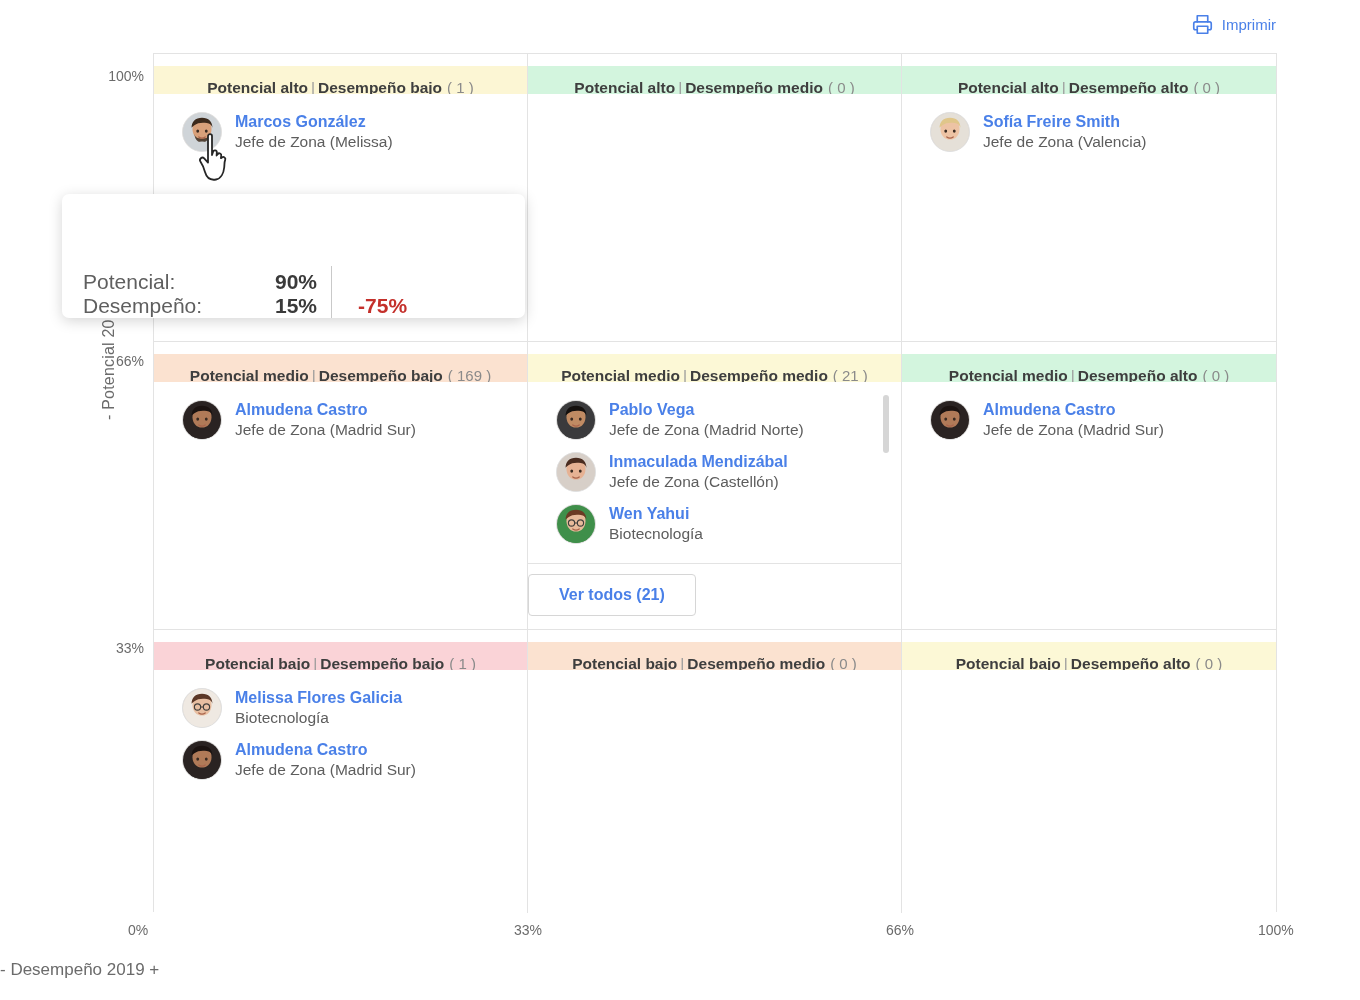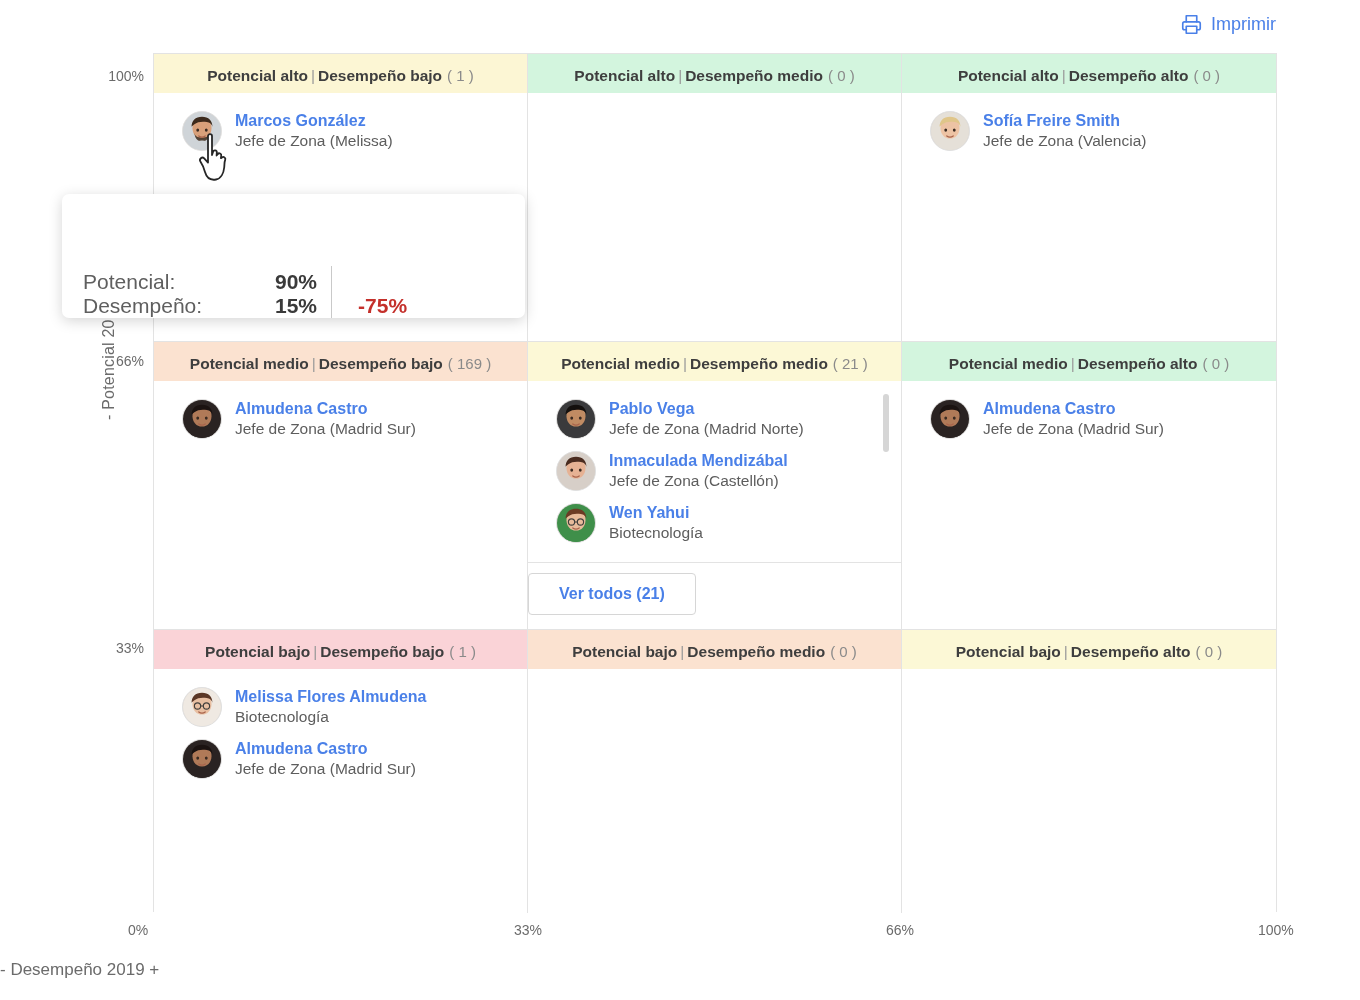--- a/index.html
+++ b/index.html
@@ -9,21 +9,21 @@
     background: #ffffff;
     font-family: "Liberation Sans", sans-serif;
     overflow: hidden;
   }
   #root { position: relative; width: 1360px; height: 1000px; }
 
   
   .print-link {
     position: absolute; top: 14px; right: 84px;
     display: flex; align-items: center; gap: 9px;
-    color: #4a80e8; font-size: 18px; cursor: pointer;
+    color: #4a80e8; font-size: 15px; cursor: pointer;
     user-select: none;
   }
   .print-link .printer-ico { display: block; width: 21px; height: 21px; }
 
   
   .y-axis-label {
     position: absolute;
     left: 100px; top: 400px;
     width: 220px;
     transform: rotate(-90deg);
@@ -61,26 +61,27 @@
     position: relative;
     border-right: 1px solid #e3e3e3;
     border-bottom: 1px solid #e3e3e3;
     overflow: hidden;
     background: #fff;
   }
   .cell.c3 { border-right: none; }
   .cell.r3 { border-bottom: none; }
 
   .cell-head {
-    height: 39px; line-height: 44px;
+    height: 28px; line-height: 44px;
     text-align: center;
     font-size: 15.5px;
     color: #3e3e3e;
     white-space: nowrap;
     overflow: hidden;
+    margin-top: 12px;
   }
   .cell-head b { font-weight: bold; }
   .cell-head .sep { color: #9a9a9a; font-weight: normal; padding: 0 3px; }
   .cell-head .count { color: #8a8a8a; font-weight: normal; font-size: 15px; padding-left: 5px; }
 
   .cell-body { position: relative; height: calc(100% - 44px); overflow: hidden; }
   .people { padding: 12px 0 0 0; }
 
   .person {
     display: flex; align-items: center;
@@ -380,21 +381,21 @@
                   <g stroke="#43403d" stroke-width="1.2" fill="none">
                     <circle cx="15.3" cy="19" r="3.3"></circle>
                     <circle cx="24.7" cy="19" r="3.3"></circle>
                     <path d="M18.6 19h2.8"></path>
                   </g>
                   <path d="M16.6 25.2c1.9 1.5 4.9 1.5 6.8 0" stroke="#a9644c" stroke-width="1.3" fill="none" stroke-linecap="round"></path>
                   <path d="M20 30c7 0 12 4 13 10H7c1-6 6-10 13-10z" fill="#efe9e2"></path>
                 </svg>
               </span>
               <span class="p-text">
-                <span class="p-name">Melissa Flores Almudena</span>
+                <span class="p-name">Melissa Flores Galicia</span>
                 <span class="p-role">Biotecnología</span>
               </span>
             </div>
             <div class="person">
               <span class="avatar">
                 <svg viewBox="0 0 40 40">
                   <rect width="40" height="40" fill="#2a2322"></rect>
                   <path d="M20 6c7 0 10 5 10 11s-4 11-10 11-10-5-10-11S13 6 20 6z" fill="#b07a58"></path>
                   <path d="M9 16c0-7 4-11 11-11s11 4 11 11c0-3-3-5-6-5.5C21 9.8 15 10 12 13c-2 2-3 2-3 3z" fill="#1b1311"></path>
                   <g fill="#3a2b22">

